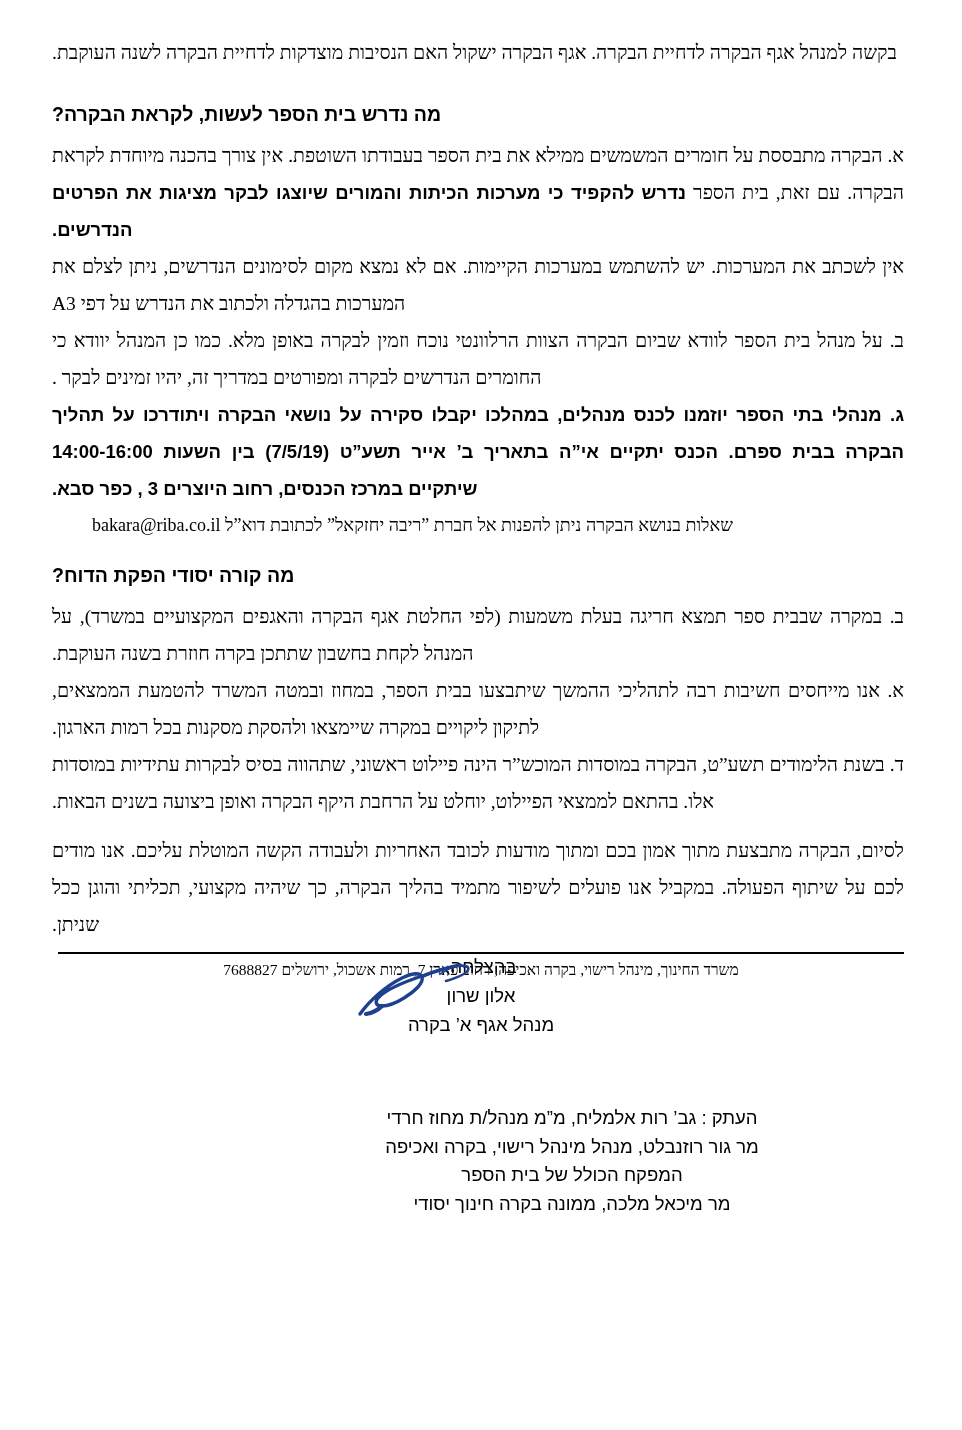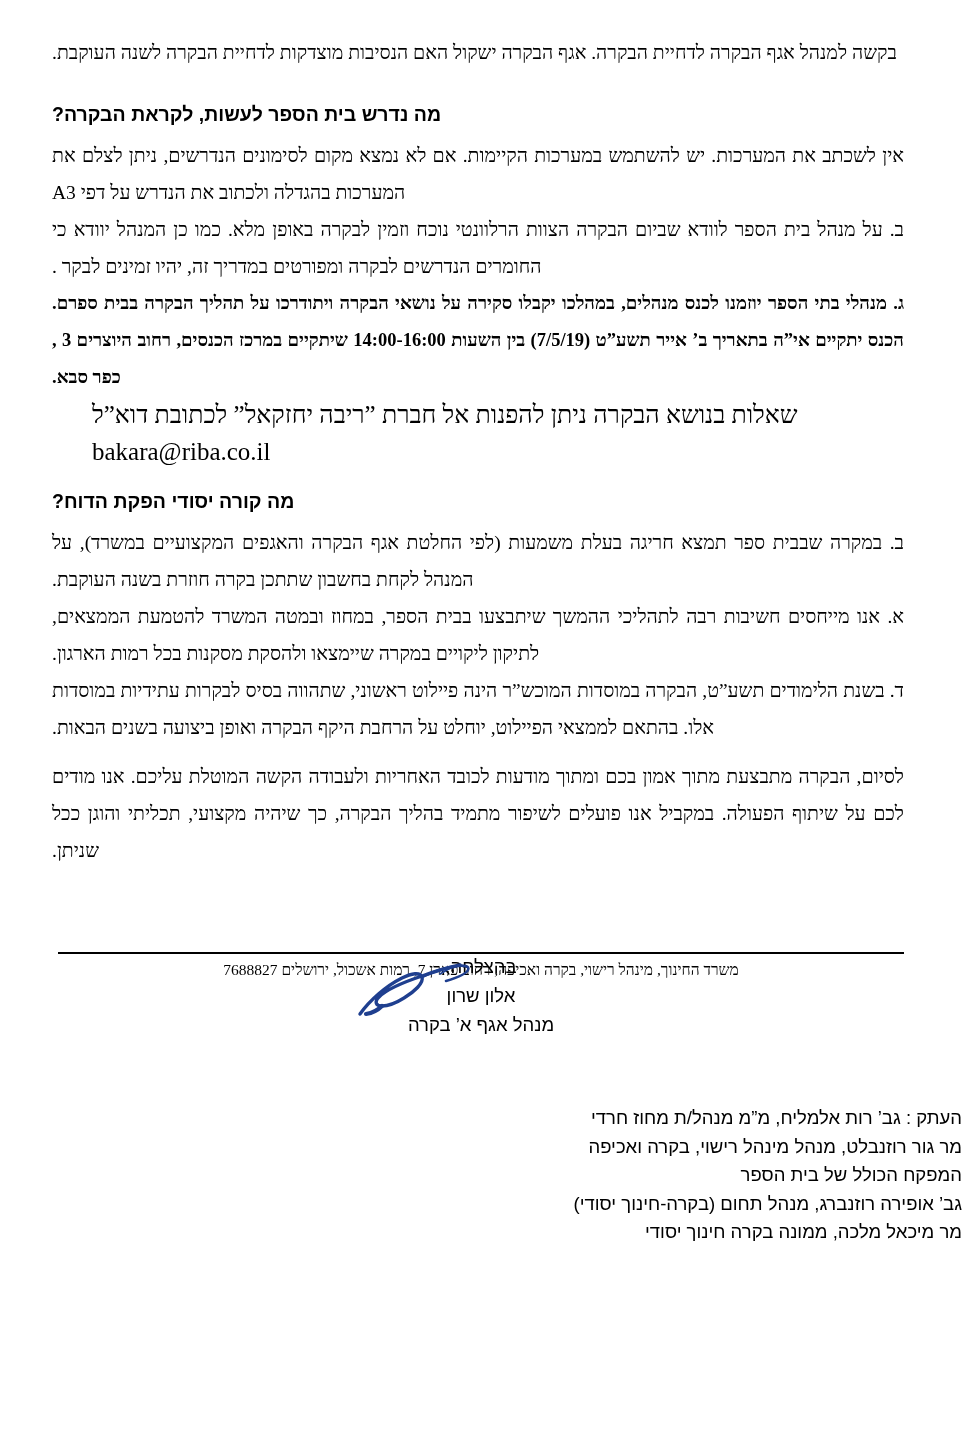--- a/index.html
+++ b/index.html
@@ -48,31 +48,31 @@
     unicode-bidi: isolate;
     margin-top: 20px;
     margin-bottom: 11px;
   }
   .bold-sans {
     font-family: "Liberation Sans", "DejaVu Sans", sans-serif;
     font-weight: bold;
     font-size: 18.5px;
   }
   .item-bold {
-    font-family: Liberation Serif, serif;
+    font-family: Liberation Sans, sans-serif;
     font-size: 18.5px;
     font-weight: bold;
     line-height: 37px;
     text-align: justify;
     text-align-last: left;
     direction: rtl;
     unicode-bidi: isolate;
   }
   .email-line {
-    font-size: 25px;
+    font-size: 18px;
     line-height: 37px;
     text-align: left;
     direction: rtl;
     unicode-bidi: isolate;
     padding-left: 40px;
   }
   .ltr-inline {
     direction: ltr;
     unicode-bidi: isolate;
     font-family: "Liberation Serif", "DejaVu Serif", serif;
@@ -117,21 +117,21 @@
     right: 0;
     padding-left: 182px;
     text-align: left;
   }
   .cc-line {
     font-family: "Liberation Sans", "DejaVu Sans", sans-serif;
     font-size: 18.5px;
     line-height: 28.6px;
     direction: rtl;
     unicode-bidi: isolate;
-    text-align: right;
+    text-align: center;
     white-space: nowrap;
   }
 
   
   .footer {
     position: absolute;
     bottom: 22px;
     left: 58px;
     right: 58px;
   }
@@ -152,20 +152,21 @@
 <body>
 
 <div class="page">
 
   <p class="body-text">בקשה למנהל אגף הבקרה לדחיית הבקרה. אגף הבקרה ישקול האם הנסיבות מוצדקות לדחיית הבקרה לשנה העוקבת.</p>
 
   <div class="para-gap"></div>
 
   <h2 class="section-head">מה נדרש בית הספר לעשות, לקראת הבקרה?</h2>
 
+  <p class="body-text"><span>א. הבקרה מתבססת על חומרים המשמשים ממילא את בית הספר בעבודתו השוטפת. אין צורך בהכנה מיוחדת לקראת הבקרה. עם זאת, בית הספר </span><span class="bold-sans">נדרש להקפיד כי מערכות הכיתות והמורים שיוצגו לבקר מציגות את הפרטים הנדרשים.</span></p>
 
   <p class="body-text">אין לשכתב את המערכות. יש להשתמש במערכות הקיימות. אם לא נמצא מקום לסימונים הנדרשים, ניתן לצלם את המערכות בהגדלה ולכתוב את הנדרש על דפי A3</p>
 
   <p class="body-text">ב. על מנהל בית הספר לוודא שביום הבקרה הצוות הרלוונטי נוכח וזמין לבקרה באופן מלא. כמו כן המנהל יוודא כי החומרים הנדרשים לבקרה ומפורטים במדריך זה, יהיו זמינים לבקר .</p>
 
   <p class="item-bold">ג. מנהלי בתי הספר יוזמנו לכנס מנהלים, במהלכו יקבלו סקירה על נושאי הבקרה ויתודרכו על תהליך הבקרה בבית ספרם. הכנס יתקיים אי”ה בתאריך ב’ אייר תשע”ט (7/5/19) בין השעות 14:00-16:00 שיתקיים במרכז הכנסים, רחוב היוצרים 3 , כפר סבא.</p>
 
   <p class="email-line"><span>שאלות בנושא הבקרה ניתן להפנות אל  חברת ”ריבה יחזקאל” לכתובת דוא”ל</span> <span class="ltr-inline">bakara@riba.co.il</span></p>
 
   <h2 class="section-head">מה קורה יסודי הפקת הדוח?</h2>
@@ -196,21 +197,20 @@
           <path d="M88 18 C94 14, 100 11, 106 9" stroke-width="1.8"></path>
         </g>
       </svg>
     </div>
   </div>
 
   <div class="cc-block">
     <div class="cc-line">העתק : גב’ רות אלמליח, מ”מ מנהל/ת מחוז חרדי</div>
     <div class="cc-line">מר גור רוזנבלט, מנהל מינהל רישוי, בקרה ואכיפה</div>
     <div class="cc-line">המפקח הכולל של בית הספר</div>
-    <div class="cc-line">גב’ אופירה רוזנברג, מנהל תחום (בקרה-חינוך יסודי)</div>
     <div class="cc-line">מר מיכאל מלכה, ממונה בקרה חינוך יסודי</div>
   </div>
 
   <div class="footer">
     <hr class="footer-rule">
     <div class="footer-text">משרד החינוך, מינהל רישוי, בקרה ואכיפה, רחוב פארן 7, רמות אשכול, ירושלים 7688827</div>
   </div>
 
 </div>
 

